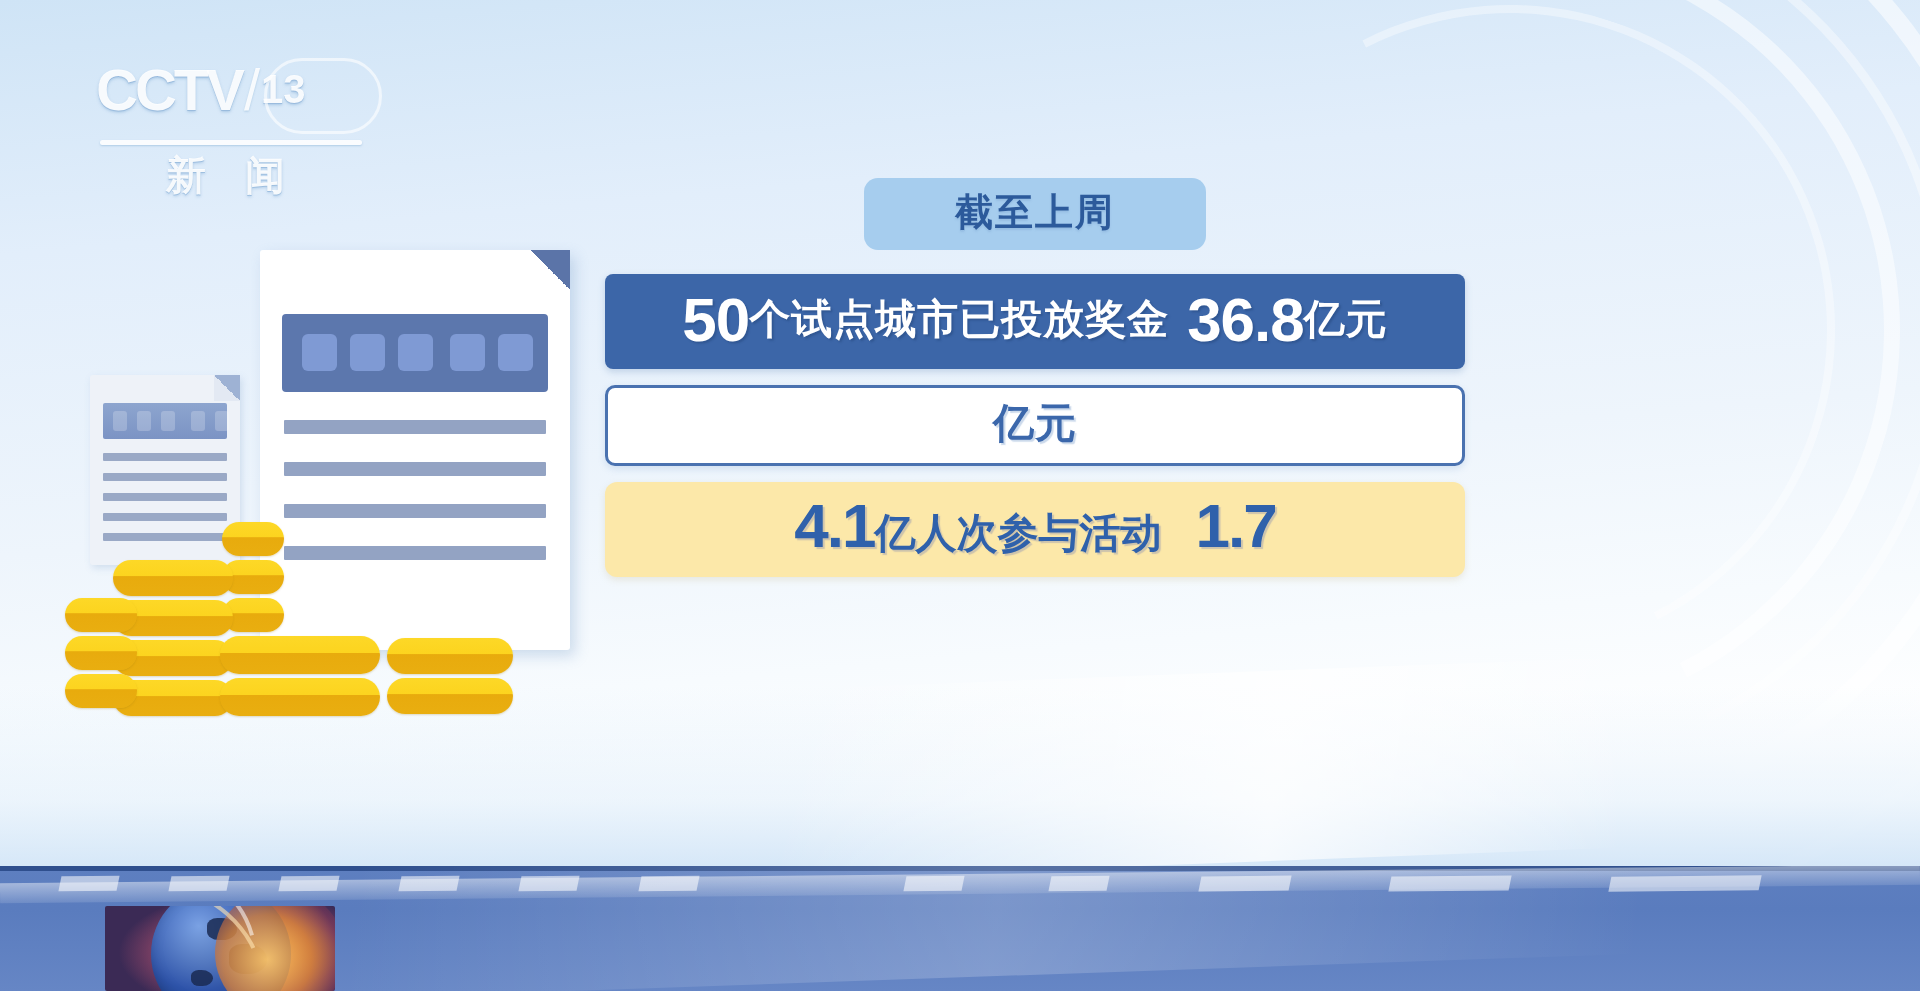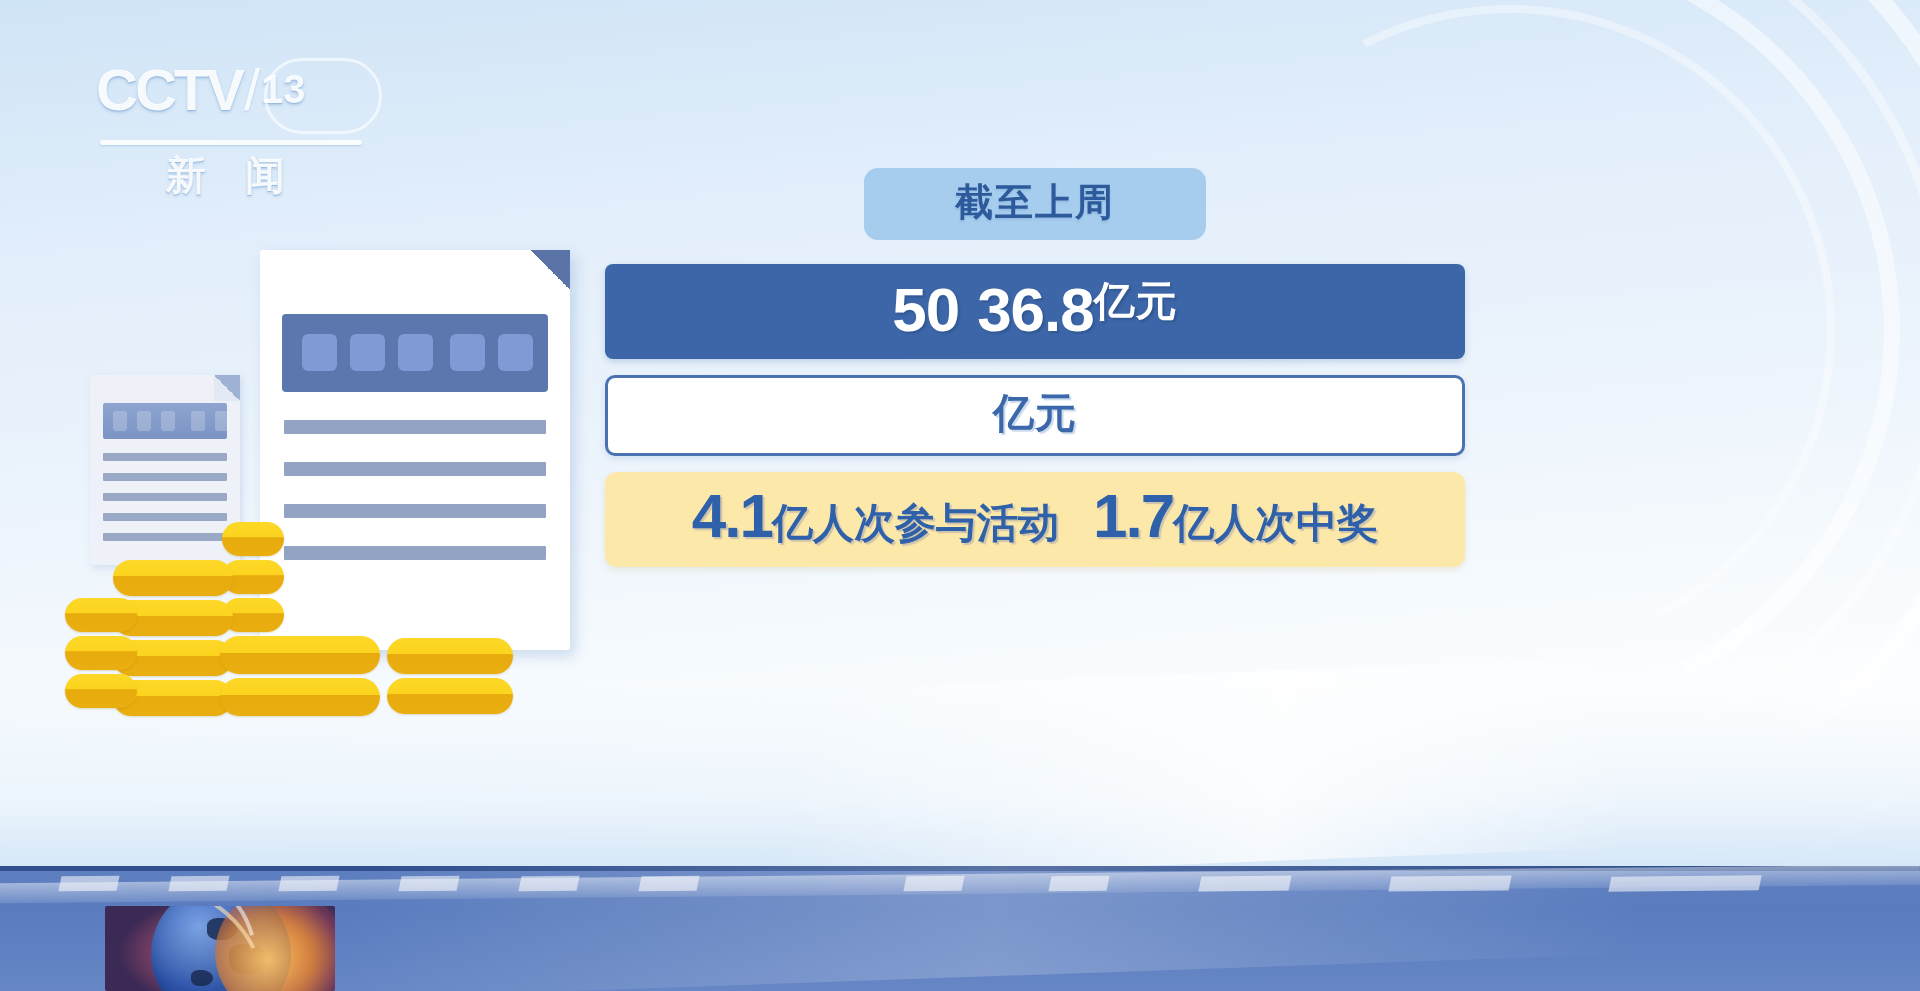--- a/index.html
+++ b/index.html
@@ -117,37 +117,37 @@
     background:#93a3c3; border-radius:1px;
   }
 
   .coin {
     position:absolute; border-radius:999px;
     background:linear-gradient(180deg,#fdd827 0%,#fcd41f 44%,#e8ab0d 46%,#e9ae10 100%);
     box-shadow:0 1px 2px rgba(150,120,20,.25);
   }
 
   
-  #panels { position:absolute; left:605px; top:168px; width:860px; }
+  #panels { position:absolute; left:605px; top:178px; width:860px; }
 
   .pill {
     width:342px; margin:0 auto 20px auto;
     background:#a6cdee; border-radius:14px;
     text-align:center; padding:9px 0 12px 0;
   }
   .pill .t {
     font-size:38px; font-weight:bold; color:#2c5a9b; letter-spacing:2px;
     text-shadow:0 2px 2px rgba(120,160,205,.35);
   }
 
   .bar-blue {
     position:relative; background:#3c66a8; border-radius:8px;
     padding:10px 24px 14px 24px; margin-bottom:16px;
     box-shadow:0 3px 7px rgba(90,130,180,.28);
-    display:flex; align-items:flex-start; justify-content:center;
+    display:flex; align-items:center; justify-content:center;
     white-space:nowrap;
     margin-top:24px;
   }
   .bar-blue .num {
     font-size:62px; font-weight:bold; color:#ffffff; letter-spacing:-1px;
     text-shadow:2px 2px 2px rgba(30,60,110,.35);
   }
   .bar-blue .txt {
     font-size:41px; font-weight:bold; color:#ffffff; letter-spacing:1px;
     text-shadow:2px 2px 2px rgba(30,60,110,.35);
@@ -330,35 +330,35 @@
   </div>
 
   <div id="panels">
 
     <div class="pill">
       <span class="t">截至上周</span>
     </div>
 
     <div class="bar-blue">
       <span class="num">50</span>
+      <span class="txt">个试点城市已投放奖金</span>
       <span class="num" style="margin-left:18px">36.8</span>
       <span class="txt">亿元</span>
     </div>
 
     <div class="bar-white">
       <span class="txt">亿元</span>
     </div>
 
     <div class="box-yellow">
       <div class="row">
         <span class="num">4.1</span>
         <span class="txt">亿人次参与活动</span>
         <span class="gap"></span>
         <span class="num">1.7</span>
-        <span class="txt">亿人次中奖</span>
       </div>
     </div>
   </div>
 
   <div id="ticker">
     <div class="band">
       <div class="topline"></div>
       <div class="rail"></div>
       <div class="dash" style="left:60px"></div>
       <div class="dash" style="left:170px"></div>

